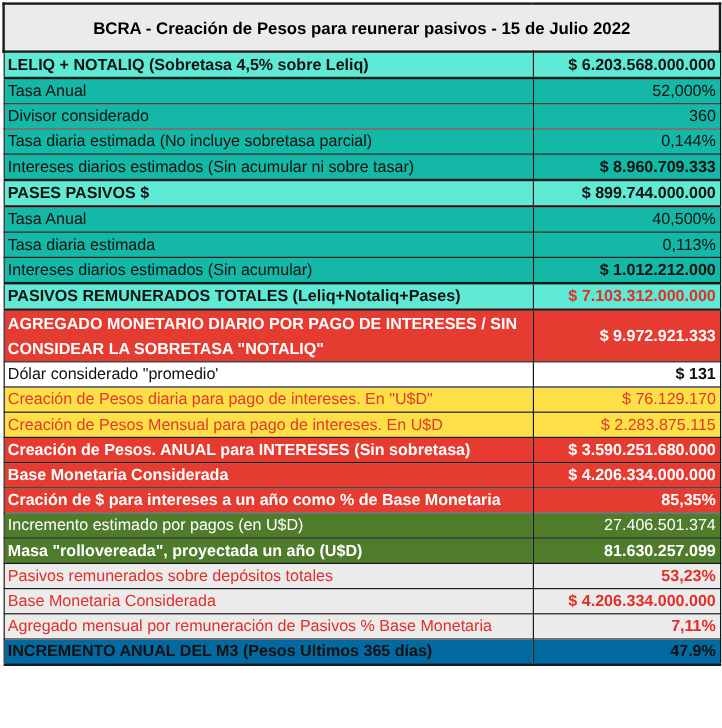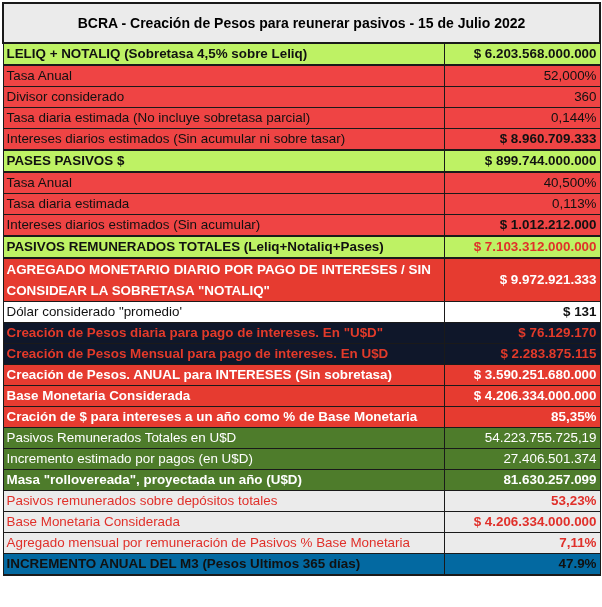--- a/index.html
+++ b/index.html
@@ -4,28 +4,28 @@
 <style>
   html, body { margin:0; padding:0; background:#ffffff; }
   body { width:602px; height:607px; overflow:hidden; font-family:"Liberation Sans", sans-serif; }
   .wrap { position:absolute; left:2px; top:2px; width:597px; }
   table { border-collapse:collapse; width:597px; table-layout:fixed; }
   td { border:1px solid #1a1a1a; padding:0 3px; font-size:13.4px; line-height:20px; height:20px; white-space:nowrap; overflow:hidden; }
   td.val { text-align:right; width:149px; }
   col.c1 { width:441px; }
   col.c2 { width:156px; }
   tr.title td { height:38px; text-align:center; font-weight:bold; font-size:14px; background:#ebebeb; border:2px solid #1a1a1a;margin-top:46px; }
-  tr.g td { background:#ef4444; color:#111; }
-  tr.gb td { background:#bef264; color:#111; font-weight:bold; border-top:2px solid #1a1a1a; border-bottom:2px solid #1a1a1a; }
+  tr.g td { background:#14b8a6; color:#111; }
+  tr.gb td { background:#5eead4; color:#111; font-weight:bold; border-top:2px solid #1a1a1a; border-bottom:2px solid #1a1a1a; }
   tr.gbr td.val { color:#e0302a; }
   tr.red td { background:#e63b30; color:#ffffff; font-weight:bold; }
   tr.red.tall td.lab { white-space:normal; line-height:21px; height:42px; }
   tr.white td { background:#ffffff; color:#111; }
   tr.white td.val { font-weight:bold; }
-  tr.salmon td { background:#0f172a; color:#e23a2a; font-weight:bold;margin-top:12px; }
+  tr.salmon td { background:#fde047; color:#e23a2a; font-weight:normal;margin-top:12px; }
   tr.green td { background:#4e7c2b; color:#ffffff; }
   tr.green.bold td { font-weight:bold; }
   tr.redtxt td { background:#ebebeb; color:#e0302a; }
   tr.redtxt td.val { font-weight:bold; }
   tr.last td { background:#0369a1; color:#111; font-weight:bold; border-bottom:2px solid #1a1a1a; }
 </style>
 </head>
 <body>
 
 <div class="wrap">
@@ -100,24 +100,20 @@
   </tr>
   <tr class="red">
     <td class="lab">Base Monetaria Considerada</td>
     <td class="val">$ 4.206.334.000.000</td>
   </tr>
   <tr class="red">
     <td class="lab">Cración de $ para intereses a un año como % de Base Monetaria</td>
     <td class="val">85,35%</td>
   </tr>
   <tr class="green">
-    <td class="lab">Pasivos Remunerados Totales en U$D</td>
-    <td class="val">54.223.755.725,19</td>
-  </tr>
-  <tr class="green">
     <td class="lab">Incremento estimado por pagos (en U$D)</td>
     <td class="val">27.406.501.374</td>
   </tr>
   <tr class="green bold">
     <td class="lab">Masa "rollovereada", proyectada un año (U$D)</td>
     <td class="val">81.630.257.099</td>
   </tr>
   <tr class="redtxt">
     <td class="lab">Pasivos remunerados sobre depósitos totales</td>
     <td class="val">53,23%</td>

